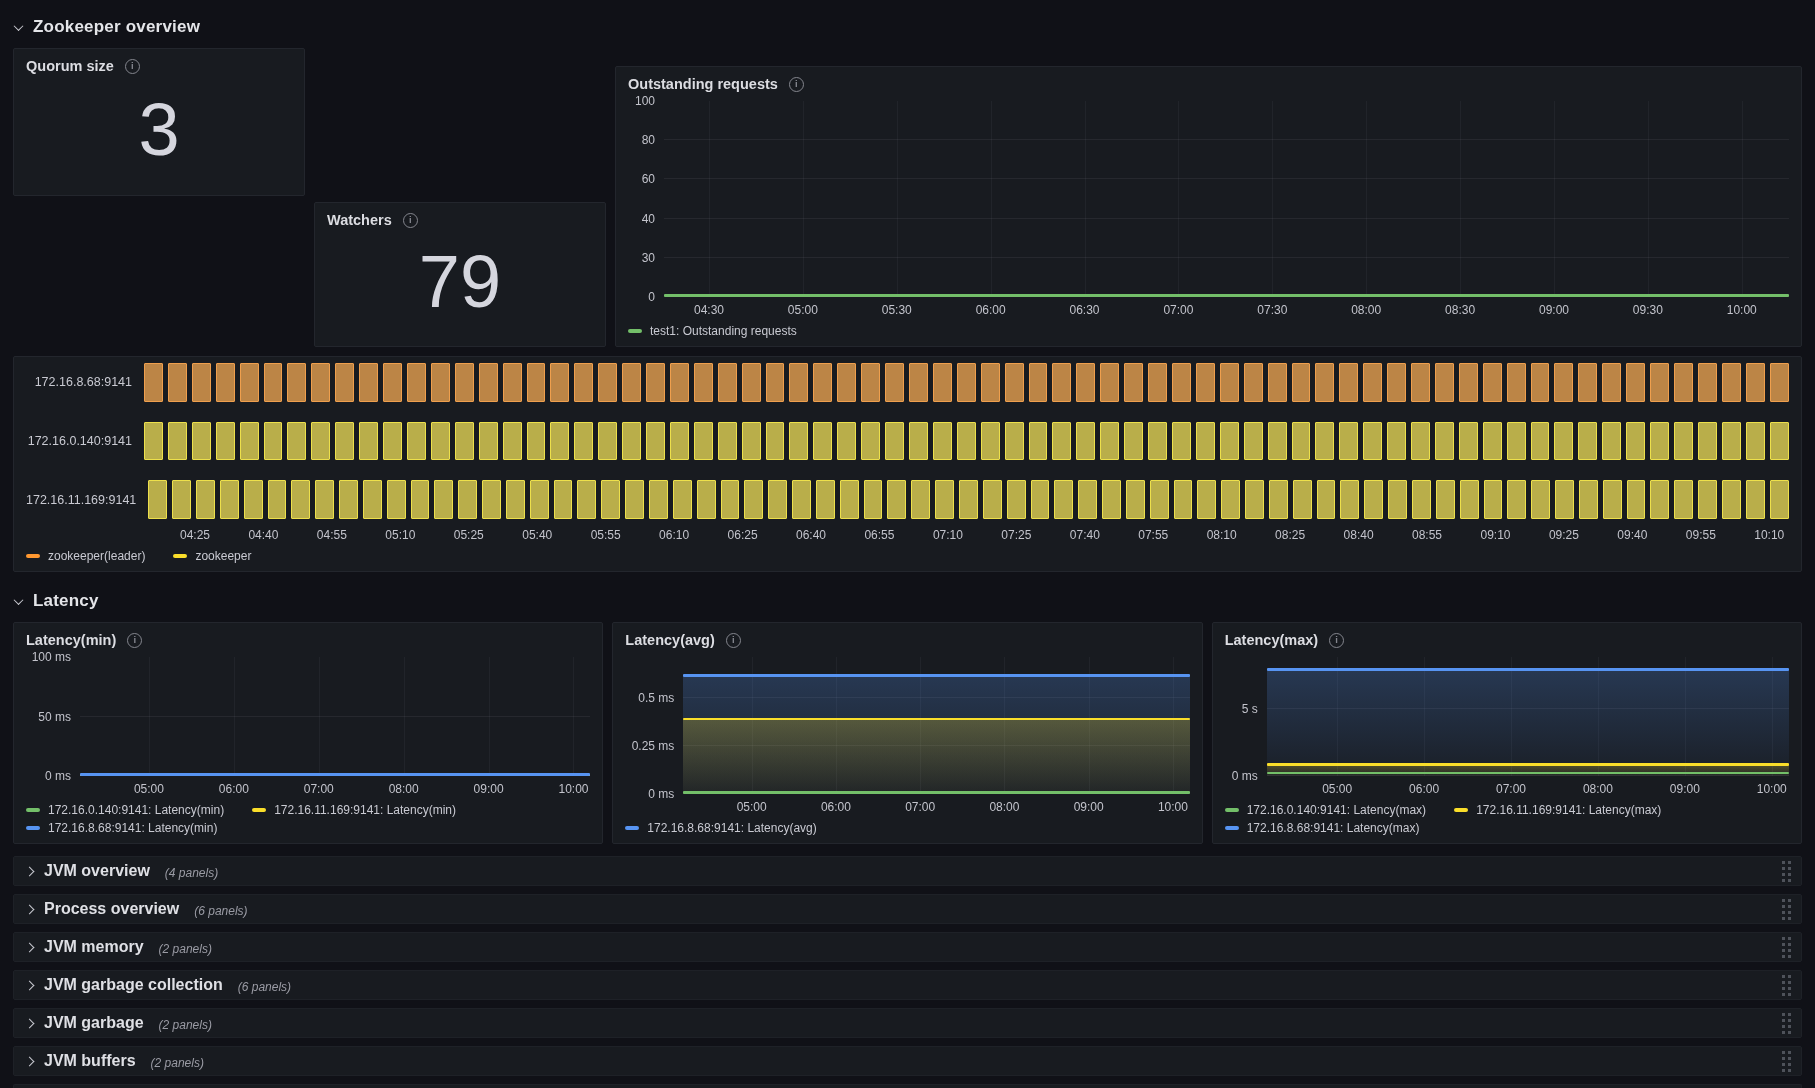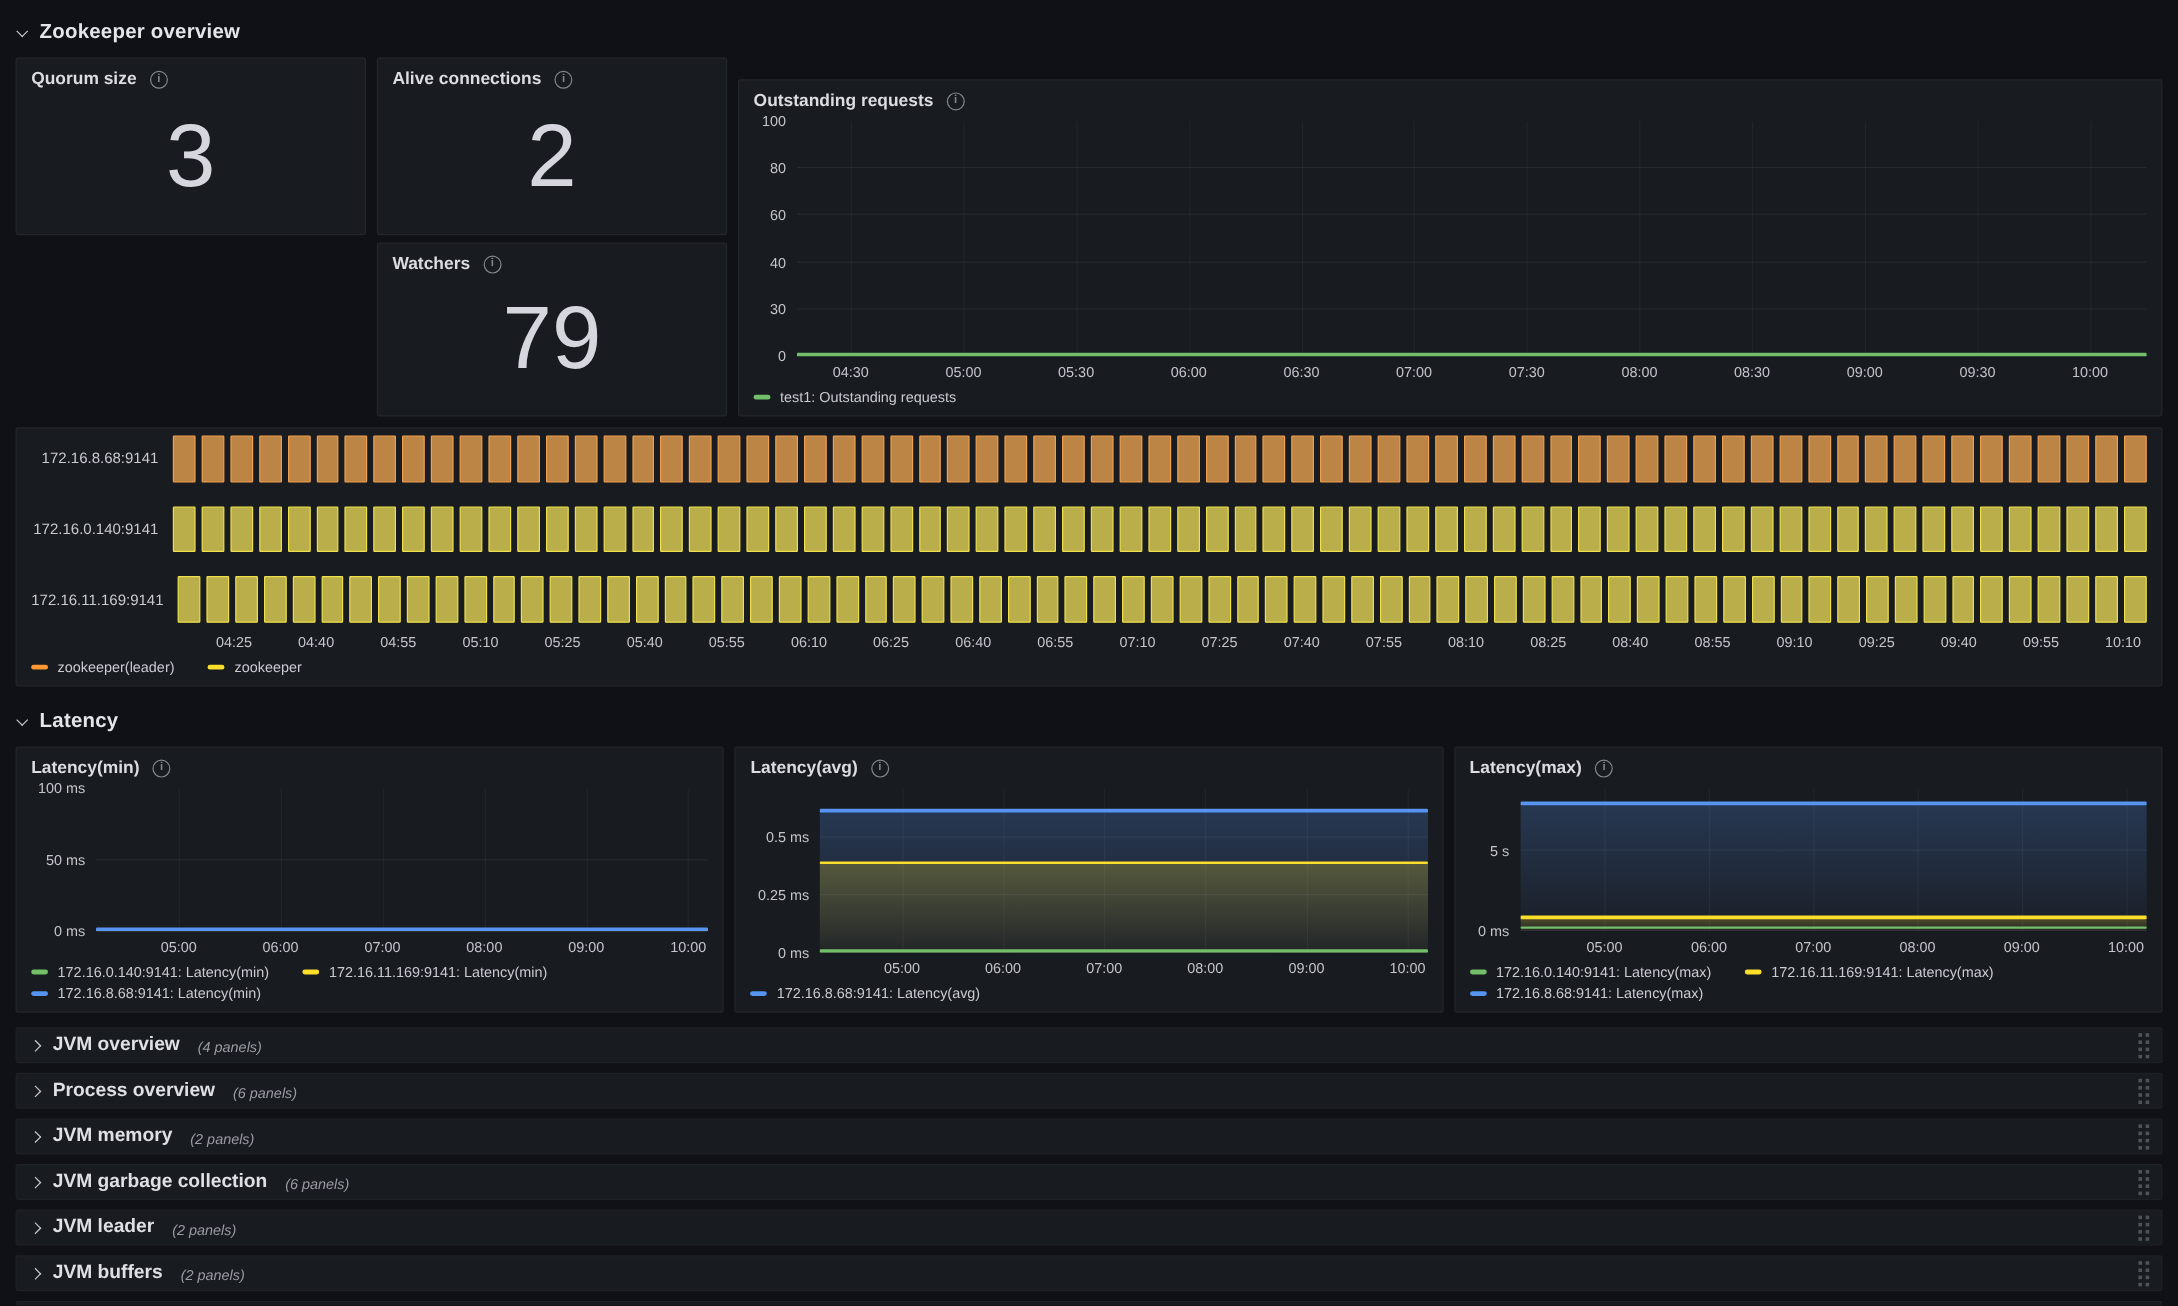--- a/index.html
+++ b/index.html
@@ -79,27 +79,20 @@
 <div class="top-grid">
 
   <div class="panel p-quorum">
     <div class="panel-header">
       <span class="panel-title">Quorum size</span>
       <span class="info-icon"></span>
     </div>
     <div class="stat-value">3</div>
   </div>
 
-  <div class="panel p-alive">
-    <div class="panel-header">
-      <span class="panel-title">Alive connections</span>
-      <span class="info-icon"></span>
-    </div>
-    <div class="stat-value">2</div>
-  </div>
 
   <div class="panel p-outstanding">
     <div class="panel-header">
       <span class="panel-title">Outstanding requests</span>
       <span class="info-icon"></span>
     </div>
     <div class="chart">
         <div class="c-body">
           <div class="c-ylab" style="width: 36px;">
             <div class="ytick" style="bottom: 0%;">0</div>
@@ -667,21 +660,21 @@
         <div class="drag-dot"></div>
         <div class="drag-dot"></div>
         <div class="drag-dot"></div>
         <div class="drag-dot"></div>
         <div class="drag-dot"></div>
         <div class="drag-dot"></div>
       </span>
   </div>
   <div class="crow">
     <span class="chev right"></span>
-    <span class="crow-title">JVM leader</span>
+    <span class="crow-title">JVM garbage</span>
     <span class="crow-count">(2 panels)</span>
     <span class="drag-handle">
         <div class="drag-dot"></div>
         <div class="drag-dot"></div>
         <div class="drag-dot"></div>
         <div class="drag-dot"></div>
         <div class="drag-dot"></div>
         <div class="drag-dot"></div>
         <div class="drag-dot"></div>
         <div class="drag-dot"></div>

